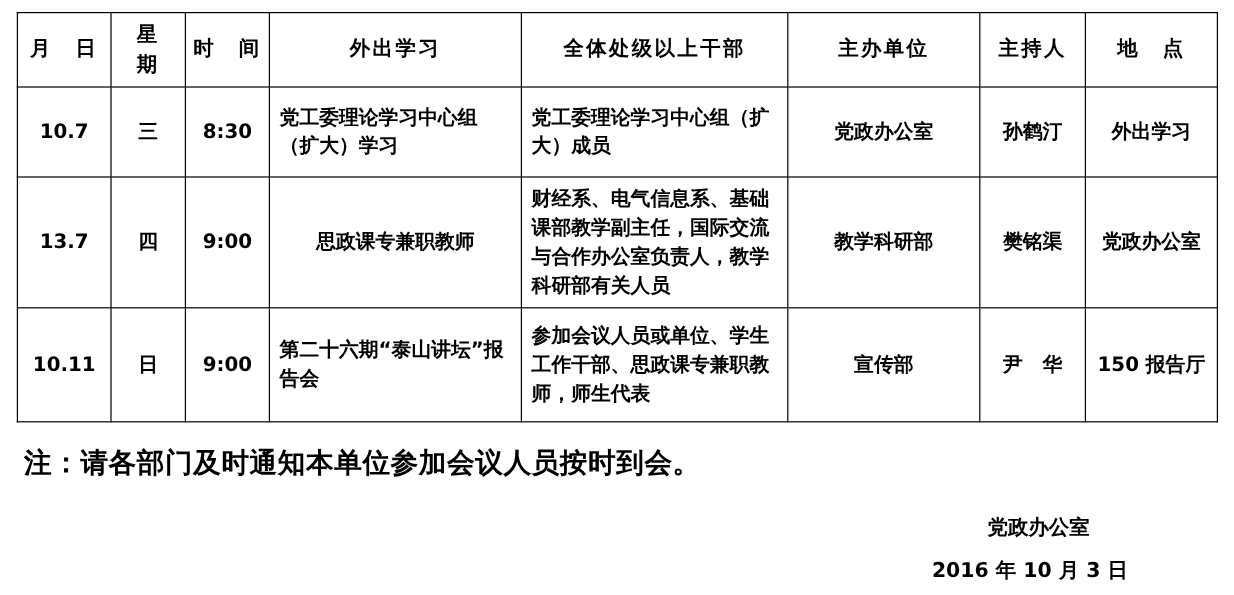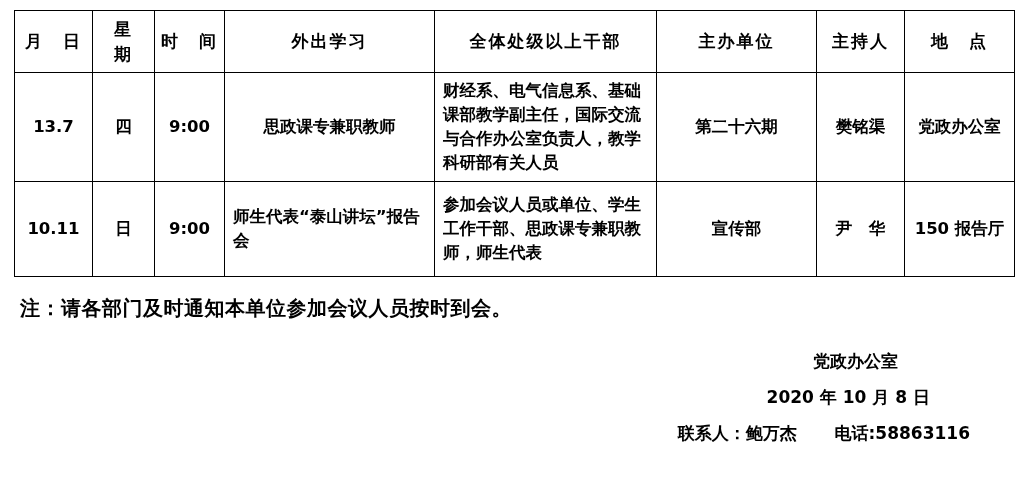--- a/index.html
+++ b/index.html
@@ -12,21 +12,21 @@
     height: 496px;
     font-family: "DejaVu Sans", "Liberation Sans", sans-serif;
     color: #000000;
     overflow: hidden;
   }
   .page {
     position: relative;
     width: 1028px;
     height: 496px;
     box-sizing: border-box;
-    padding: 10px 24px 0 14px;
+    padding: 10px 14px 0 14px;
   }
   table.schedule {
     border-collapse: collapse;
     width: 1000px;
     table-layout: fixed;
     margin: 0 auto;
   }
   table.schedule th,
   table.schedule td {
     border: 1px solid #000000;
@@ -59,21 +59,21 @@
     text-align: left !important;
     padding-left: 8px !important;
     padding-right: 6px !important;
   }
   .row-1 td { height: 62px; }
   .row-2 td { height: 96px; }
   .row-3 td { height: 82px; }
 
   .note {
     margin: 18px 0 0 6px;
-    font-size: 20px;
+    font-size: 23px;
     font-weight: bold;
     letter-spacing: 0.5px;
   }
   .signature {
     margin-top: 22px;
     text-align: right;
     padding-right: 34px;
     font-size: 17px;
     font-weight: bold;
     line-height: 2.1;
@@ -105,48 +105,58 @@
         <th>星　期</th>
         <th>时　间</th>
         <th>外出学习</th>
         <th>全体处级以上干部</th>
         <th>主办单位</th>
         <th>主持人</th>
         <th>地　点</th>
       </tr>
     </thead>
     <tbody>
+      <tr class="row-1">
+        <td>10.7</td>
+        <td>三</td>
+        <td>8:30</td>
+        <td class="cell-left">党工委理论学习中心组（扩大）学习</td>
+        <td class="cell-left">党工委理论学习中心组（扩大）成员</td>
+        <td>党政办公室</td>
+        <td>孙鹤汀</td>
+        <td>外出学习</td>
+      </tr>
       <tr class="row-2">
         <td>13.7</td>
         <td>四</td>
         <td>9:00</td>
         <td>思政课专兼职教师</td>
         <td class="cell-left">财经系、电气信息系、基础课部教学副主任，国际交流与合作办公室负责人，教学科研部有关人员</td>
-        <td>第二十六期</td>
+        <td>教学科研部</td>
         <td>樊铭渠</td>
         <td>党政办公室</td>
       </tr>
       <tr class="row-3">
         <td>10.11</td>
         <td>日</td>
         <td>9:00</td>
-        <td class="cell-left">师生代表“泰山讲坛”报告会</td>
+        <td class="cell-left">第二十六期“泰山讲坛”报告会</td>
         <td class="cell-left">参加会议人员或单位、学生工作干部、思政课专兼职教师，师生代表</td>
         <td>宣传部</td>
         <td>尹　华</td>
         <td>150 报告厅</td>
       </tr>
     </tbody>
   </table>
 
   <div class="note">注：请各部门及时通知本单位参加会议人员按时到会。</div>
 
   <div class="signature">
     <span class="sig-line dept">党政办公室</span>
-    <span class="sig-line date">2020 年 10 月 8 日</span>
+    <span class="sig-line date">2016 年 10 月 3 日</span>
     <span class="sig-line sig-contact">
       <span>联系人：鲍万杰</span>
       <span class="gap"></span>
       <span>电话:58863116</span>
     </span>
   </div>
 
 </div>
 
 </body></html>

